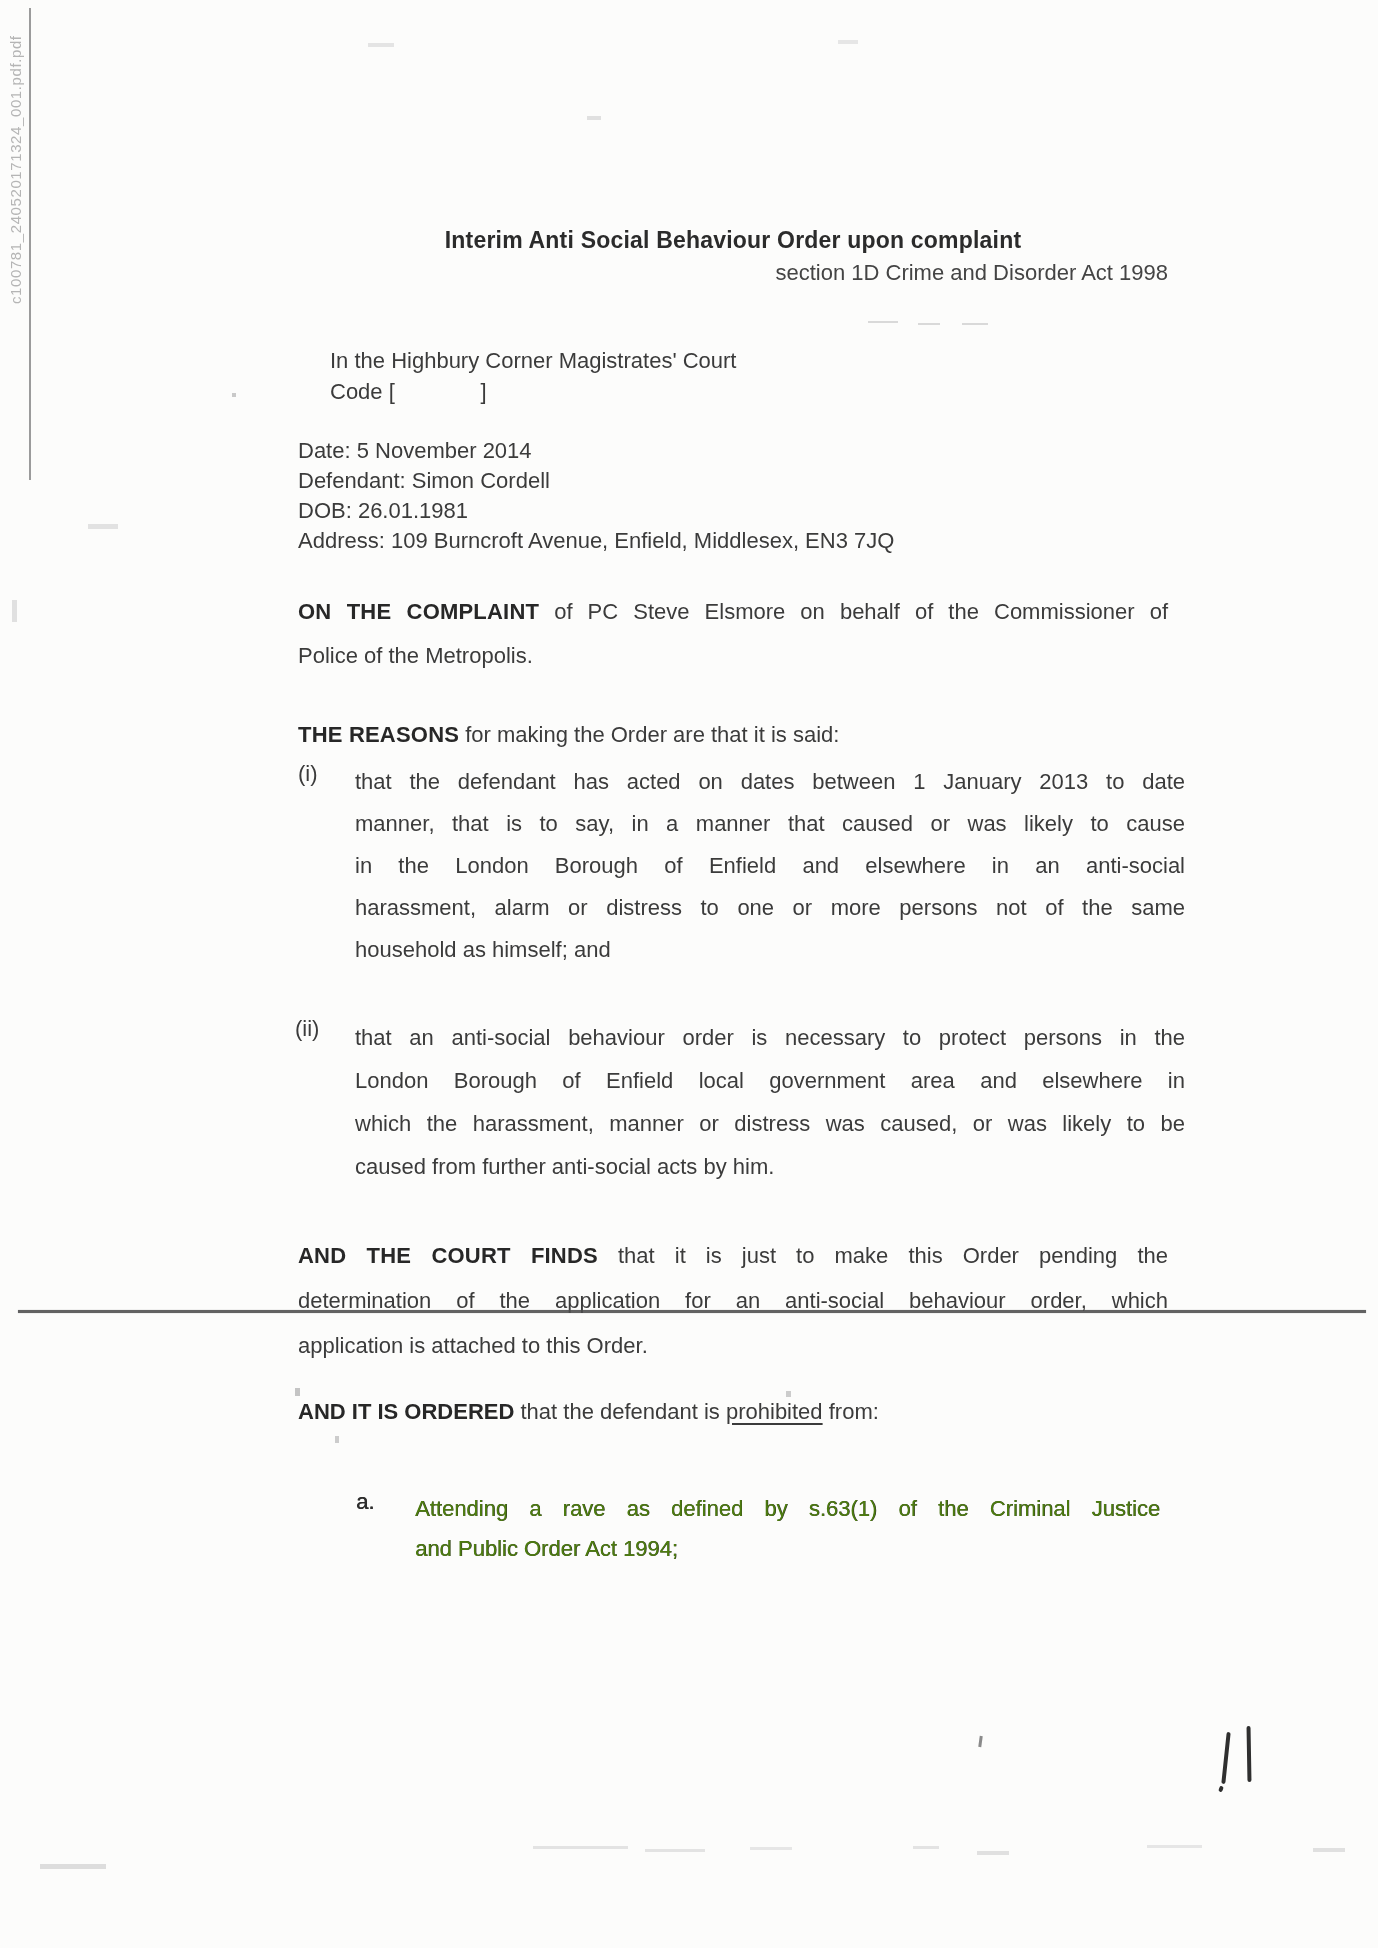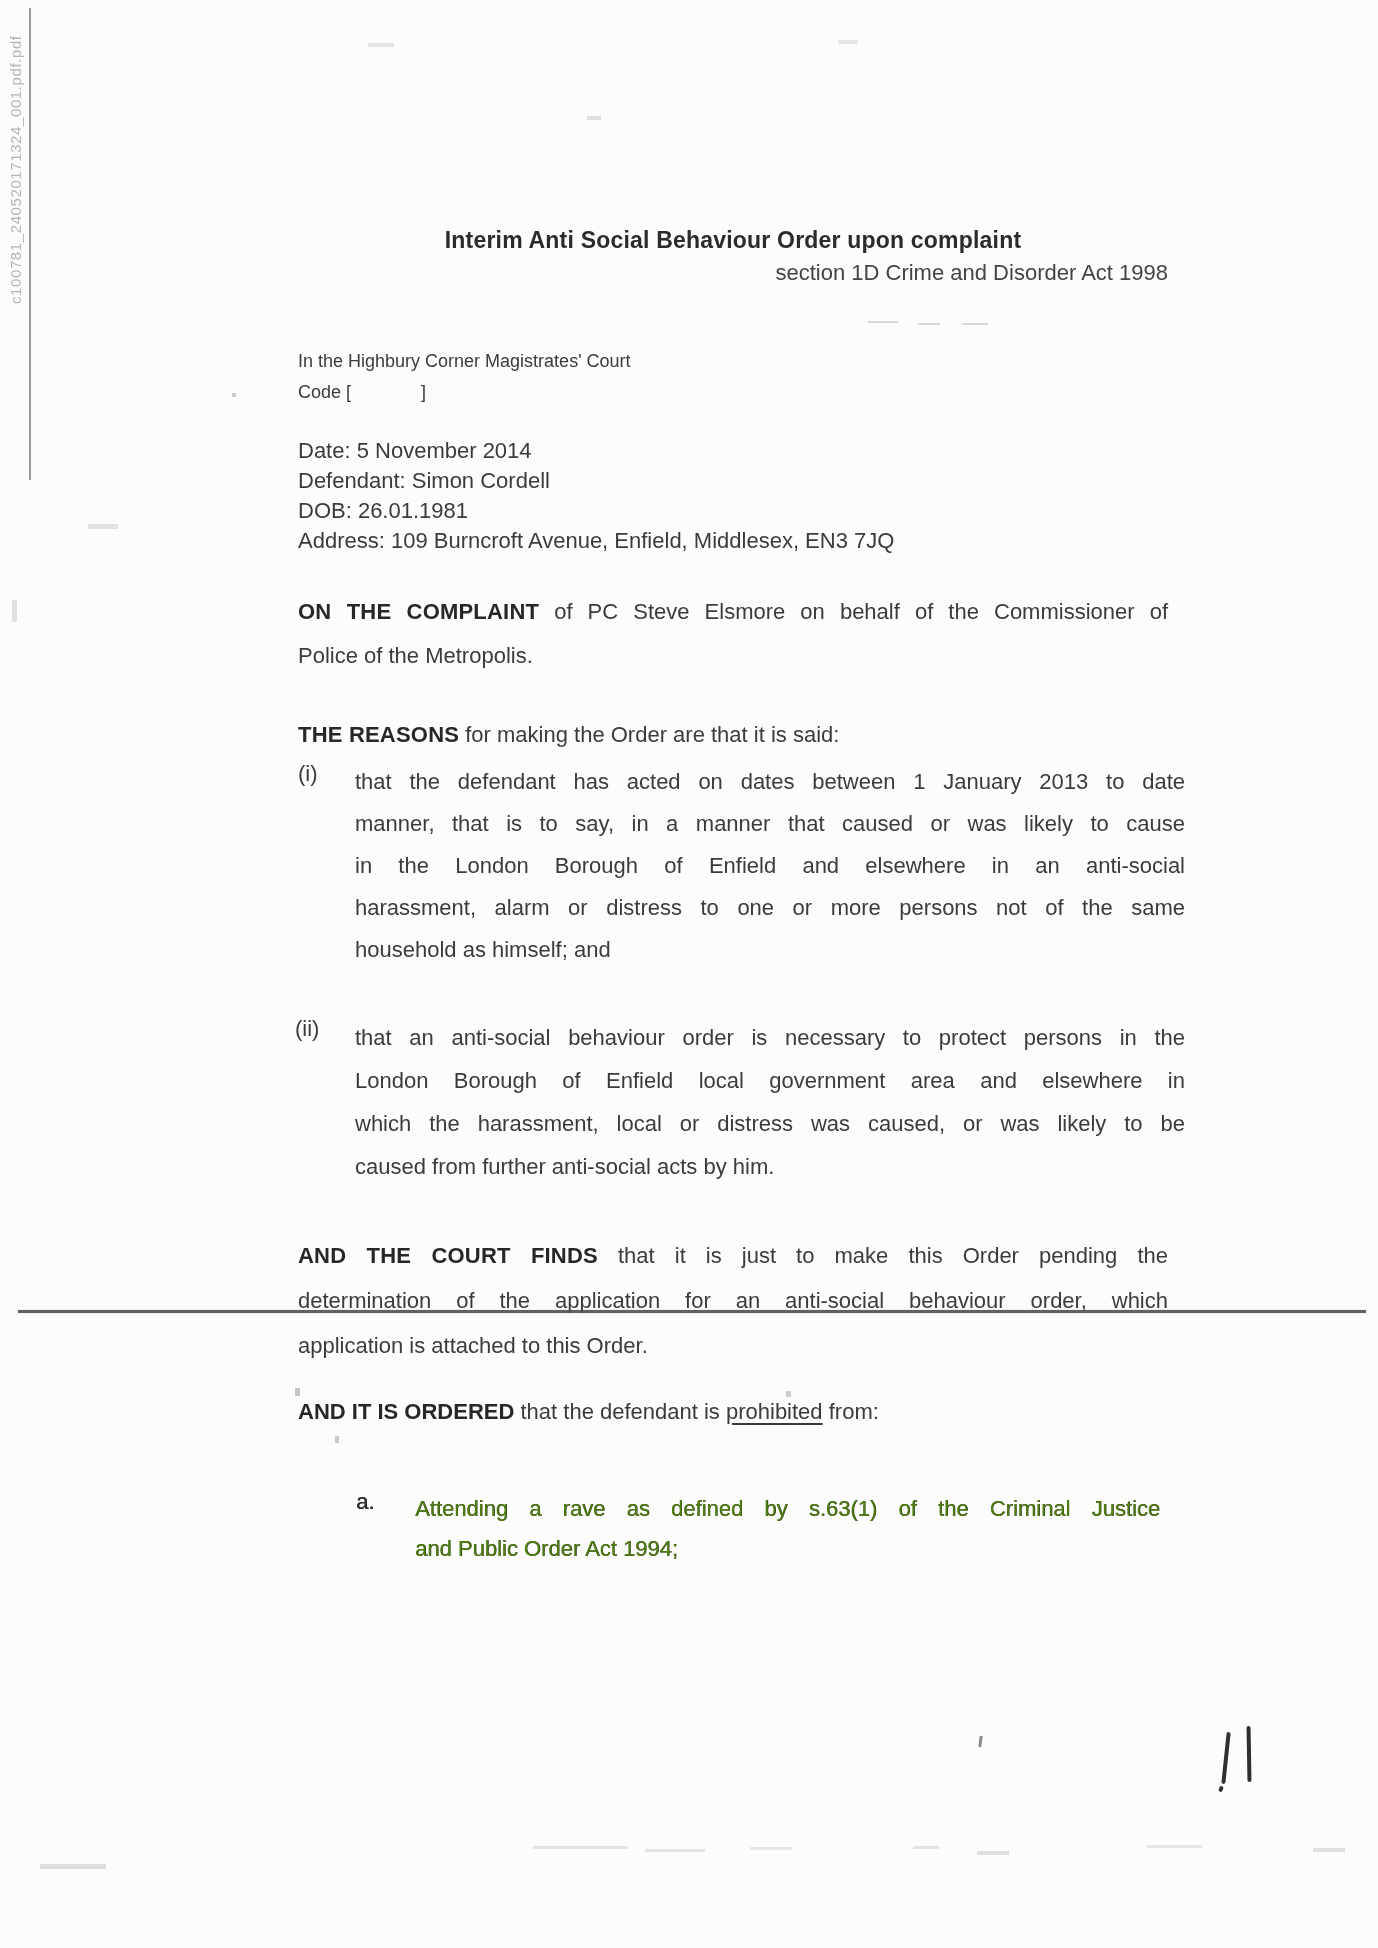--- a/index.html
+++ b/index.html
@@ -18,21 +18,21 @@
     left:7px;top:304px;
     transform:rotate(-90deg);transform-origin:0 0;
     font-size:15px;letter-spacing:.6px;color:#b5b5b5;
     white-space:nowrap;
   }
   
   .title{left:298px;top:227px;width:870px;text-align:center;
          font-size:23px;font-weight:bold;color:#2b2b2b;letter-spacing:.2px;}
   .subtitle{left:298px;top:260px;width:870px;text-align:right;font-size:22px;color:#444;}
   
-  .line22{font-size:18px;line-height:26px;white-space:pre;}
+  .line22{font-size:22px;line-height:26px;white-space:pre;margin-left:32px;}
   .court{left:298px;top:348px;}
   .code{left:298px;top:379px;}
   .details{left:298px;top:436px;font-size:22px;line-height:30px;white-space:pre;}
   
   .para{font-size:22px;}
   .para .tline{text-align:left;}
   .para .stretch{text-align:justify;text-align-last:justify;}
   .para b{color:#272727;letter-spacing:.2px;}
   .p-complaint{left:298px;top:590px;width:870px;line-height:44px;}
   .p-reasons-h{left:298px;top:721px;width:870px;line-height:28px;}
@@ -92,21 +92,21 @@
       <div class="tline stretch">manner, that is to say, in a manner that caused or was likely to cause</div>
       <div class="tline stretch">in the London Borough of Enfield and elsewhere in an anti-social</div>
       <div class="tline stretch">harassment, alarm or distress to one or more persons not of the same</div>
       <div class="tline">household as himself; and</div>
     </div>
 
   <span class="abs marker m-ii">(ii)</span>
   <div class="abs para p-reason-ii">
       <div class="tline stretch">that an anti-social behaviour order is necessary to protect persons in the</div>
       <div class="tline stretch">London Borough of Enfield local government area and elsewhere in</div>
-      <div class="tline stretch">which the harassment, local or distress was caused, or was likely to be</div>
+      <div class="tline stretch">which the harassment, manner or distress was caused, or was likely to be</div>
       <div class="tline">caused from further anti-social acts by him.</div>
     </div>
 
   <div class="abs para p-finds">
       <div class="tline stretch"><b>AND THE COURT FINDS</b> that it is just to make this Order pending the</div>
       <div class="tline stretch">determination of the application for an anti-social behaviour order, which</div>
       <div class="tline">application is attached to this Order.</div>
     </div>
 
   <div class="abs hrule"></div>

